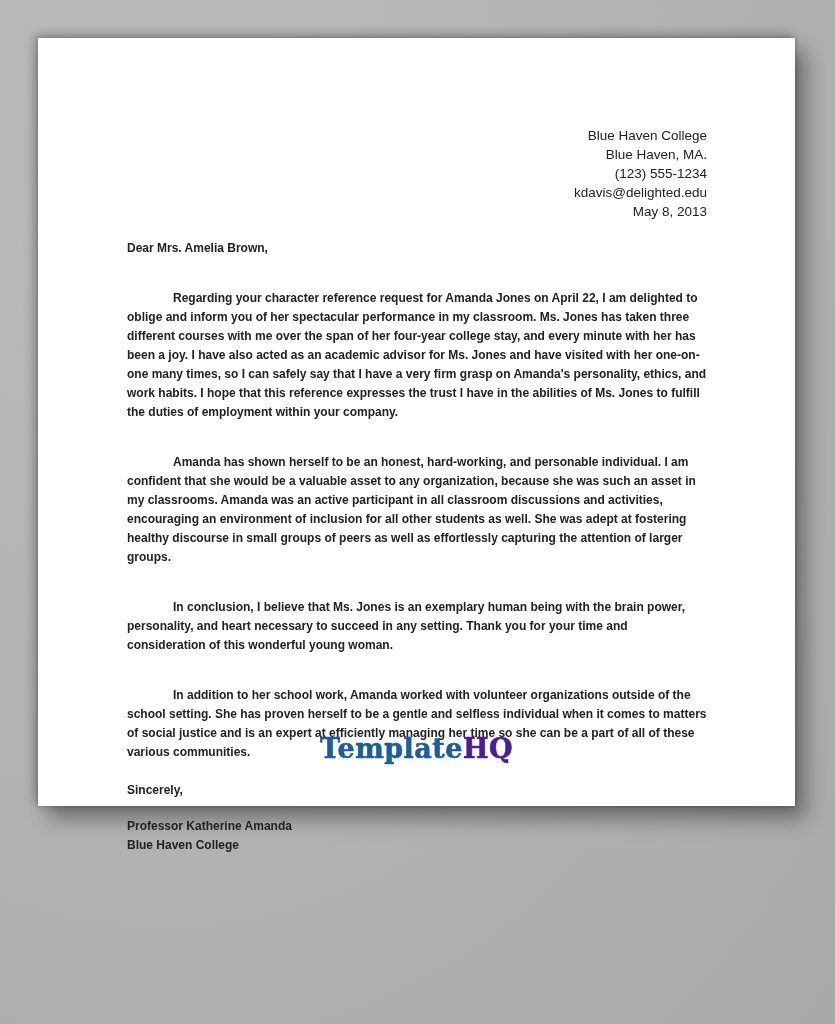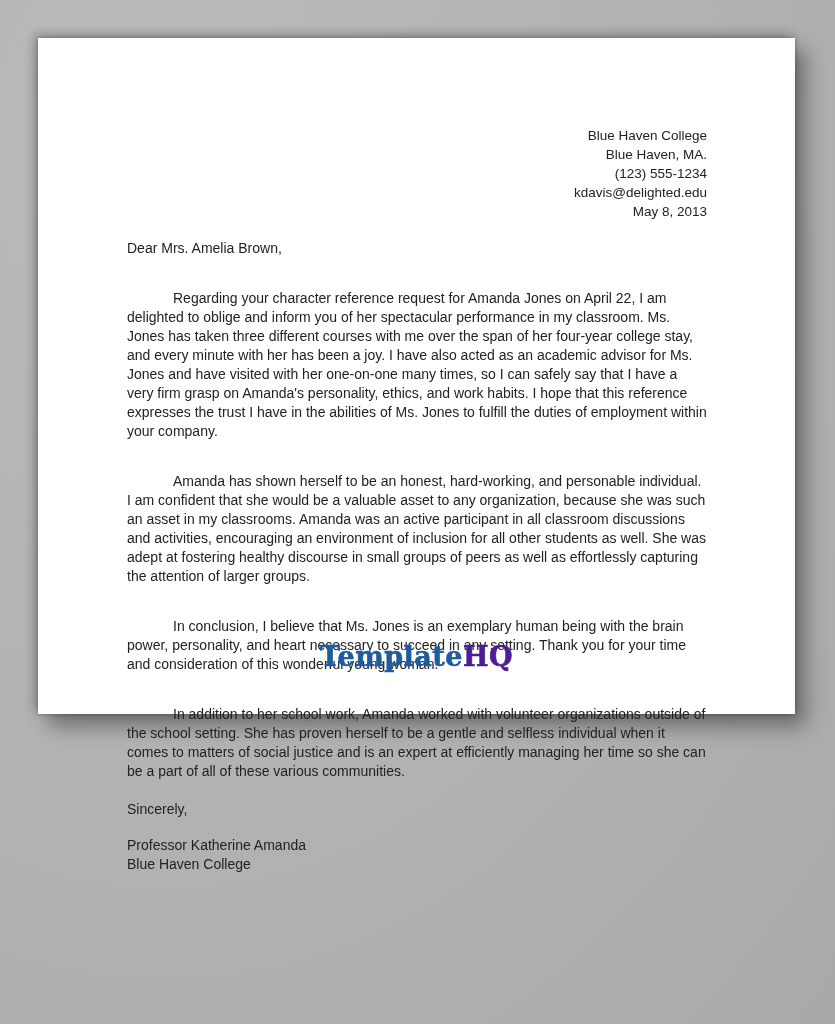--- a/index.html
+++ b/index.html
@@ -11,38 +11,39 @@
   }
   body {
     background: radial-gradient(ellipse at 20% 15%, #bcbcbc 0%, #b2b2b2 55%, #a9a9a9 100%);
     position: relative;
   }
   .page {
     position: absolute;
     left: 38px;
     top: 38px;
     width: 757px;
-    height: 676px;
+    height: 768px;
     background: #ffffff;
     box-shadow:
       -4px -4px 10px rgba(0,0,0,0.22),
       10px 12px 20px rgba(0,0,0,0.40),
       0 0 4px rgba(0,0,0,0.25);
     padding: 88px 88px 0 89px;
   }
   .sender-header {
     text-align: right;
     font-size: 13.5px;
     line-height: 19px;
     color: #222;
   }
   .letter-body {
-    font-size: 14px;
+    font-size: 12px;
     line-height: 19px;
     color: #222;
+    font-weight: bold;
   }
   .salutation { margin-top: 18px; }
   .para {
     margin-top: 31px;
     text-indent: 46px;
   }
   .closing { margin-top: 19px; }
   .signature-block { margin-top: 17px; }
   .logo {
     position: absolute;

